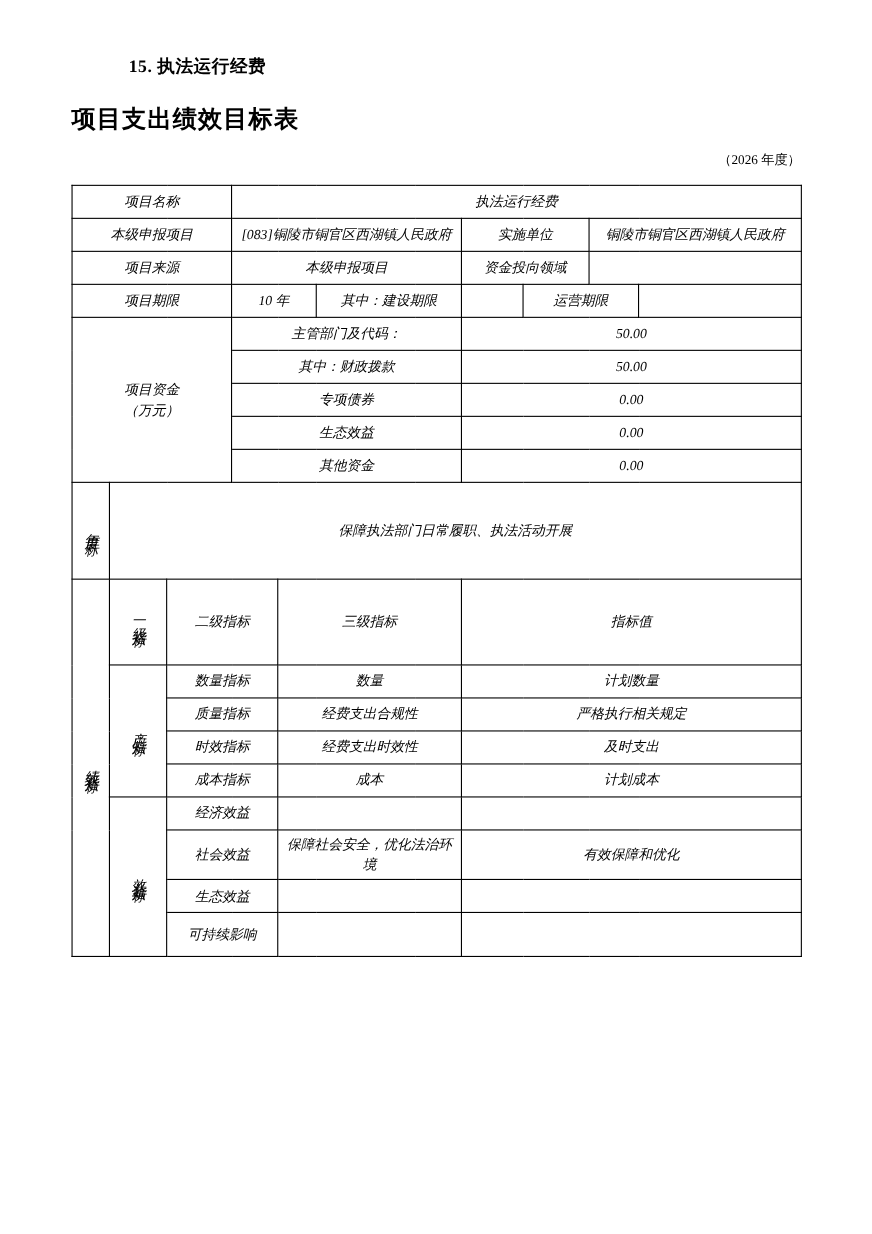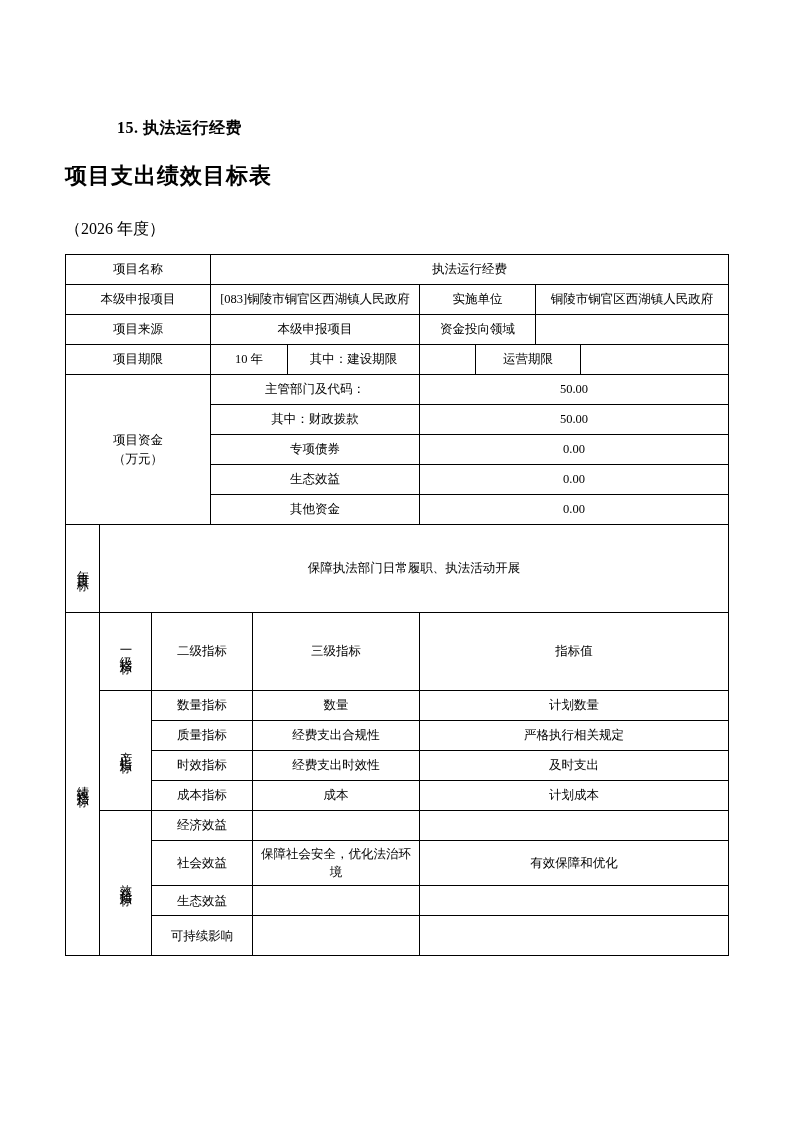--- a/index.html
+++ b/index.html
@@ -16,50 +16,51 @@
     overflow: hidden;
   }
   .page {
     position: relative;
     width: 793px;
     height: 1122px;
     box-sizing: border-box;
     padding: 0 65px;
   }
   .section-heading {
-    margin-top: 118px;
+    margin-top: 50px;
     font-size: 16px;
     font-weight: bold;
     letter-spacing: 0.5px;
     padding-left: 52px;
   }
   .doc-title {
     margin-top: 22px;
     font-size: 22px;
     font-weight: bold;
     letter-spacing: 1px;
   }
   .doc-subtitle {
-    margin-top: 28px;
-    text-align: left;
-    font-size: 16px;
+    margin-top: 14px;
+    text-align: right;
+    font-size: 12px;
   }
   table.main {
     margin-top: 14px;
     border-collapse: collapse;
     width: 663px;
     table-layout: fixed;
   }
   table.main td {
     border: 1px solid #000000;
     font-size: 12.5px;
     text-align: center;
     vertical-align: middle;
     padding: 4px 3px;
     line-height: 1.45;
+    font-style: italic;
   }
   td.vert {
     width: 30px;
     font-size: 12.5px;
     letter-spacing: 2px;
     line-height: 1.3;
   }
   .vtext {
     writing-mode: vertical-rl;
     text-orientation: upright;

